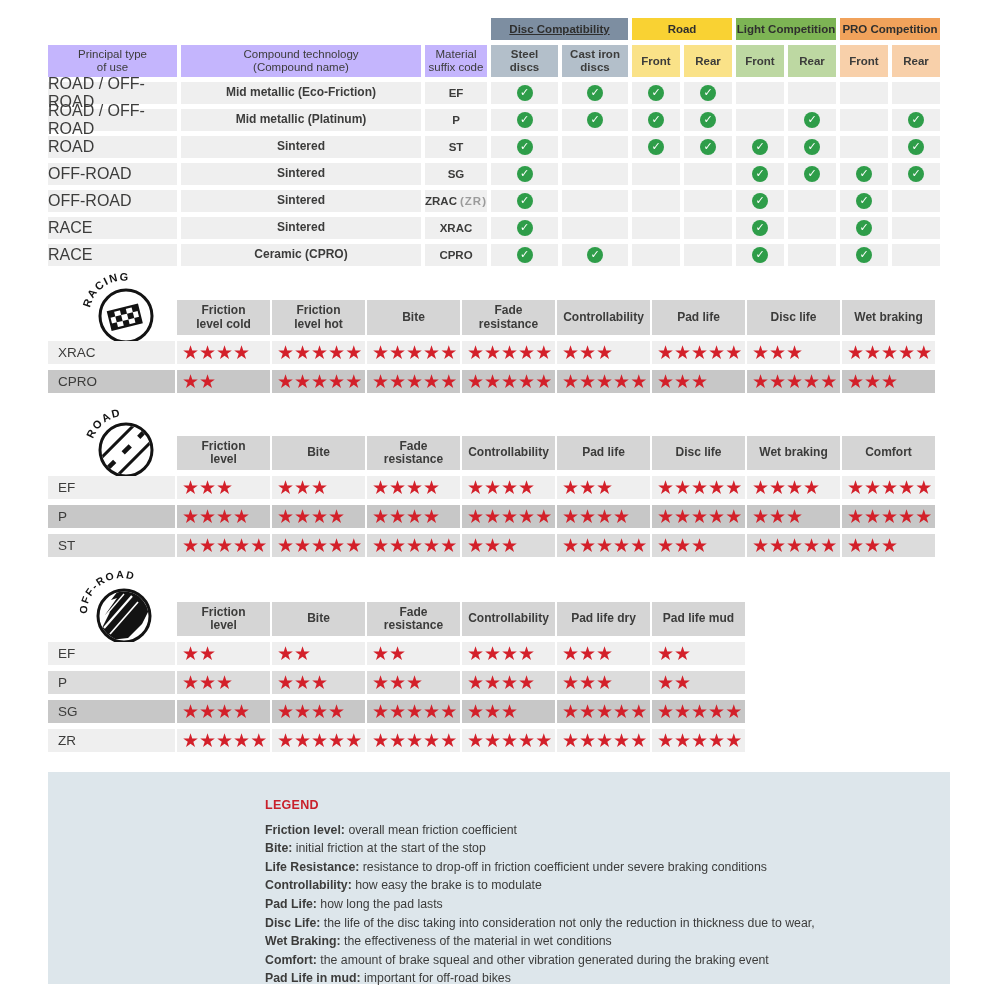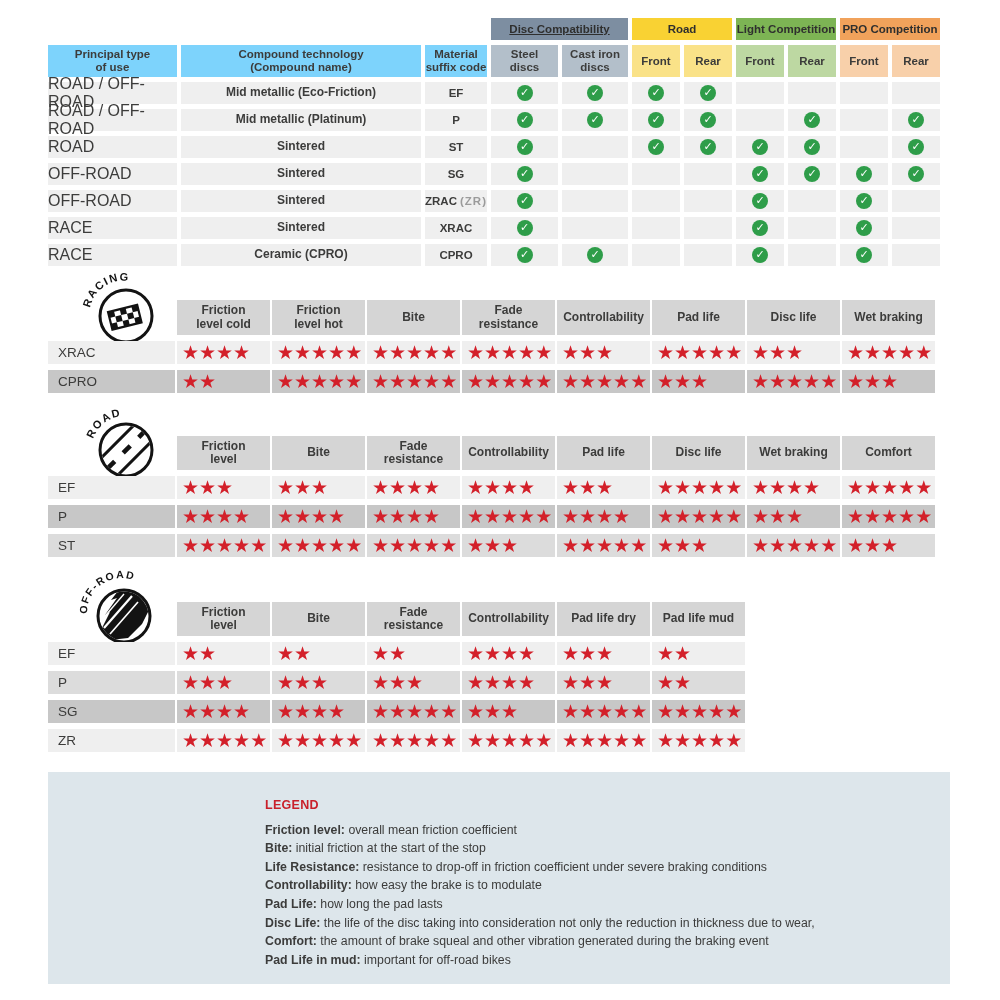--- a/index.html
+++ b/index.html
@@ -8,21 +8,21 @@
 
   
   .cell{display:flex;align-items:center;justify-content:center;text-align:center;
         font-size:11.5px;line-height:1.12;white-space:pre-line;}
 
   
   #compat-grid{position:absolute;left:48px;top:18px;display:grid;
     grid-template-columns:129px 240px 62px 67px 66px 48px 48px 48px 48px 48px 48px;
     grid-template-rows:22px 32px repeat(7,22px);
     gap:5px 4px;}
-  .head{background:#7dd3fc;font-weight:700;}
+  .head{background:#c4b5fd;font-weight:400;}
   .group{font-weight:700;font-size:11.5px;color:#2f2f2e;}
   .sub{font-weight:700;}
   .data{background:#efefef;}
   .use{justify-content:flex-start;font-size:16px;text-align:left;}
   .bold{font-weight:700;font-size:12px;}
   .code{font-weight:700;font-size:11.5px;}
   .code-note{color:#9b9b9b;font-weight:700;margin-left:3px;letter-spacing:1px;text-align:right;}
   .checkmark{width:16px;height:16px;border-radius:50%;background:#2e9d49;color:#fff;
     font-size:11px;font-weight:700;display:flex;align-items:center;justify-content:center;
     font-family:"DejaVu Sans",sans-serif;}
@@ -329,19 +329,20 @@
   <div id="legend">
     <div id="legend-inner">
       <div id="legend-title">LEGEND</div>
       <div id="legend-lines">
           <div class="lline"><span class="lterm">Friction level: </span><span>overall mean friction coefficient</span></div>
           <div class="lline"><span class="lterm">Bite: </span><span>initial friction at the start of the stop</span></div>
           <div class="lline"><span class="lterm">Life Resistance: </span><span>resistance to drop-off in friction coefficient under severe braking conditions</span></div>
           <div class="lline"><span class="lterm">Controllability: </span><span>how easy the brake is to modulate</span></div>
           <div class="lline"><span class="lterm">Pad Life: </span><span>how long the pad lasts</span></div>
           <div class="lline"><span class="lterm">Disc Life: </span><span>the life of the disc taking into consideration not only the reduction in thickness due to wear,</span></div>
+          <div class="lline"><span class="lterm">Wet Braking: </span><span>the effectiveness of the material in wet conditions</span></div>
           <div class="lline"><span class="lterm">Comfort: </span><span>the amount of brake squeal and other vibration generated during the braking event</span></div>
           <div class="lline"><span class="lterm">Pad Life in mud: </span><span>important for off-road bikes</span></div>
         </div>
     </div>
   </div>
 
 </div>
 
 </body></html>

